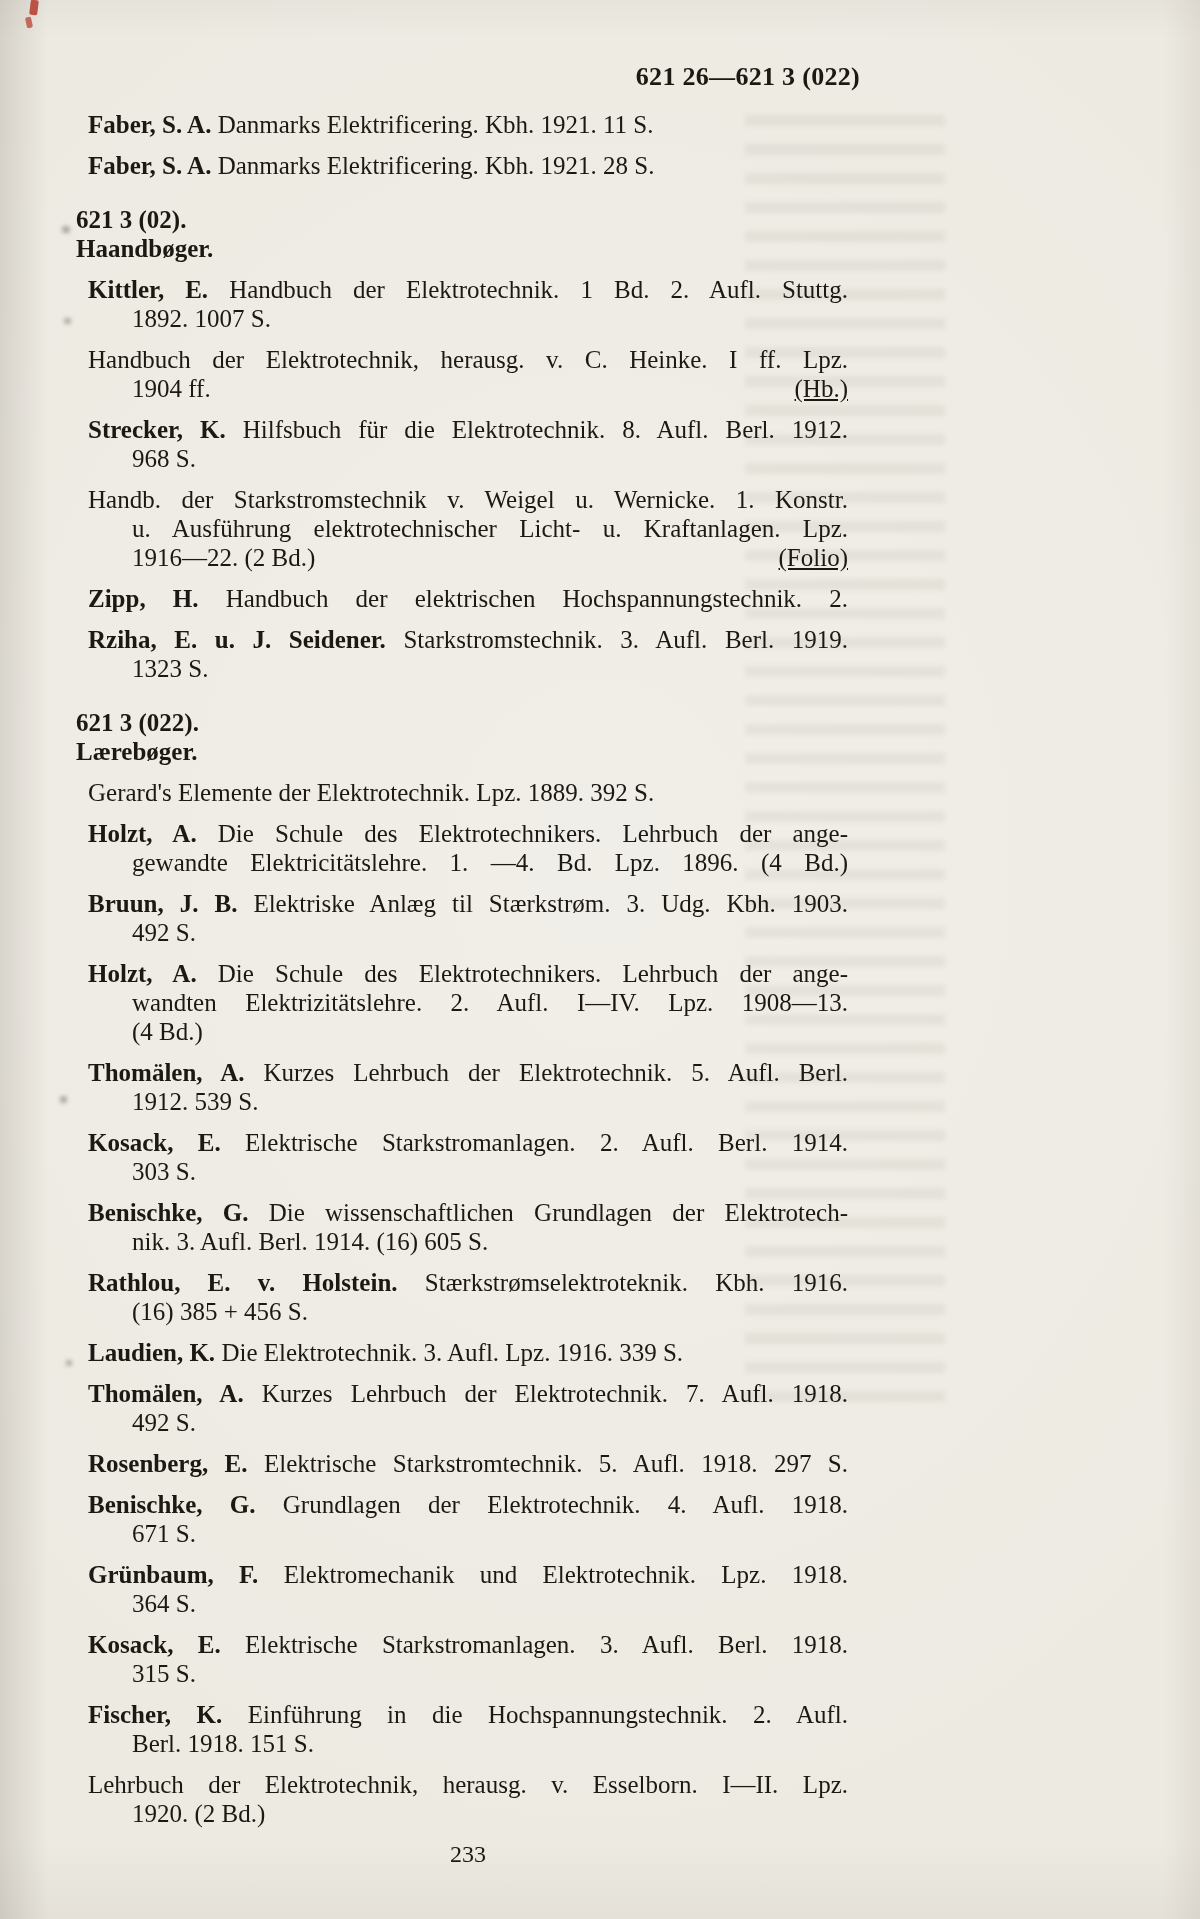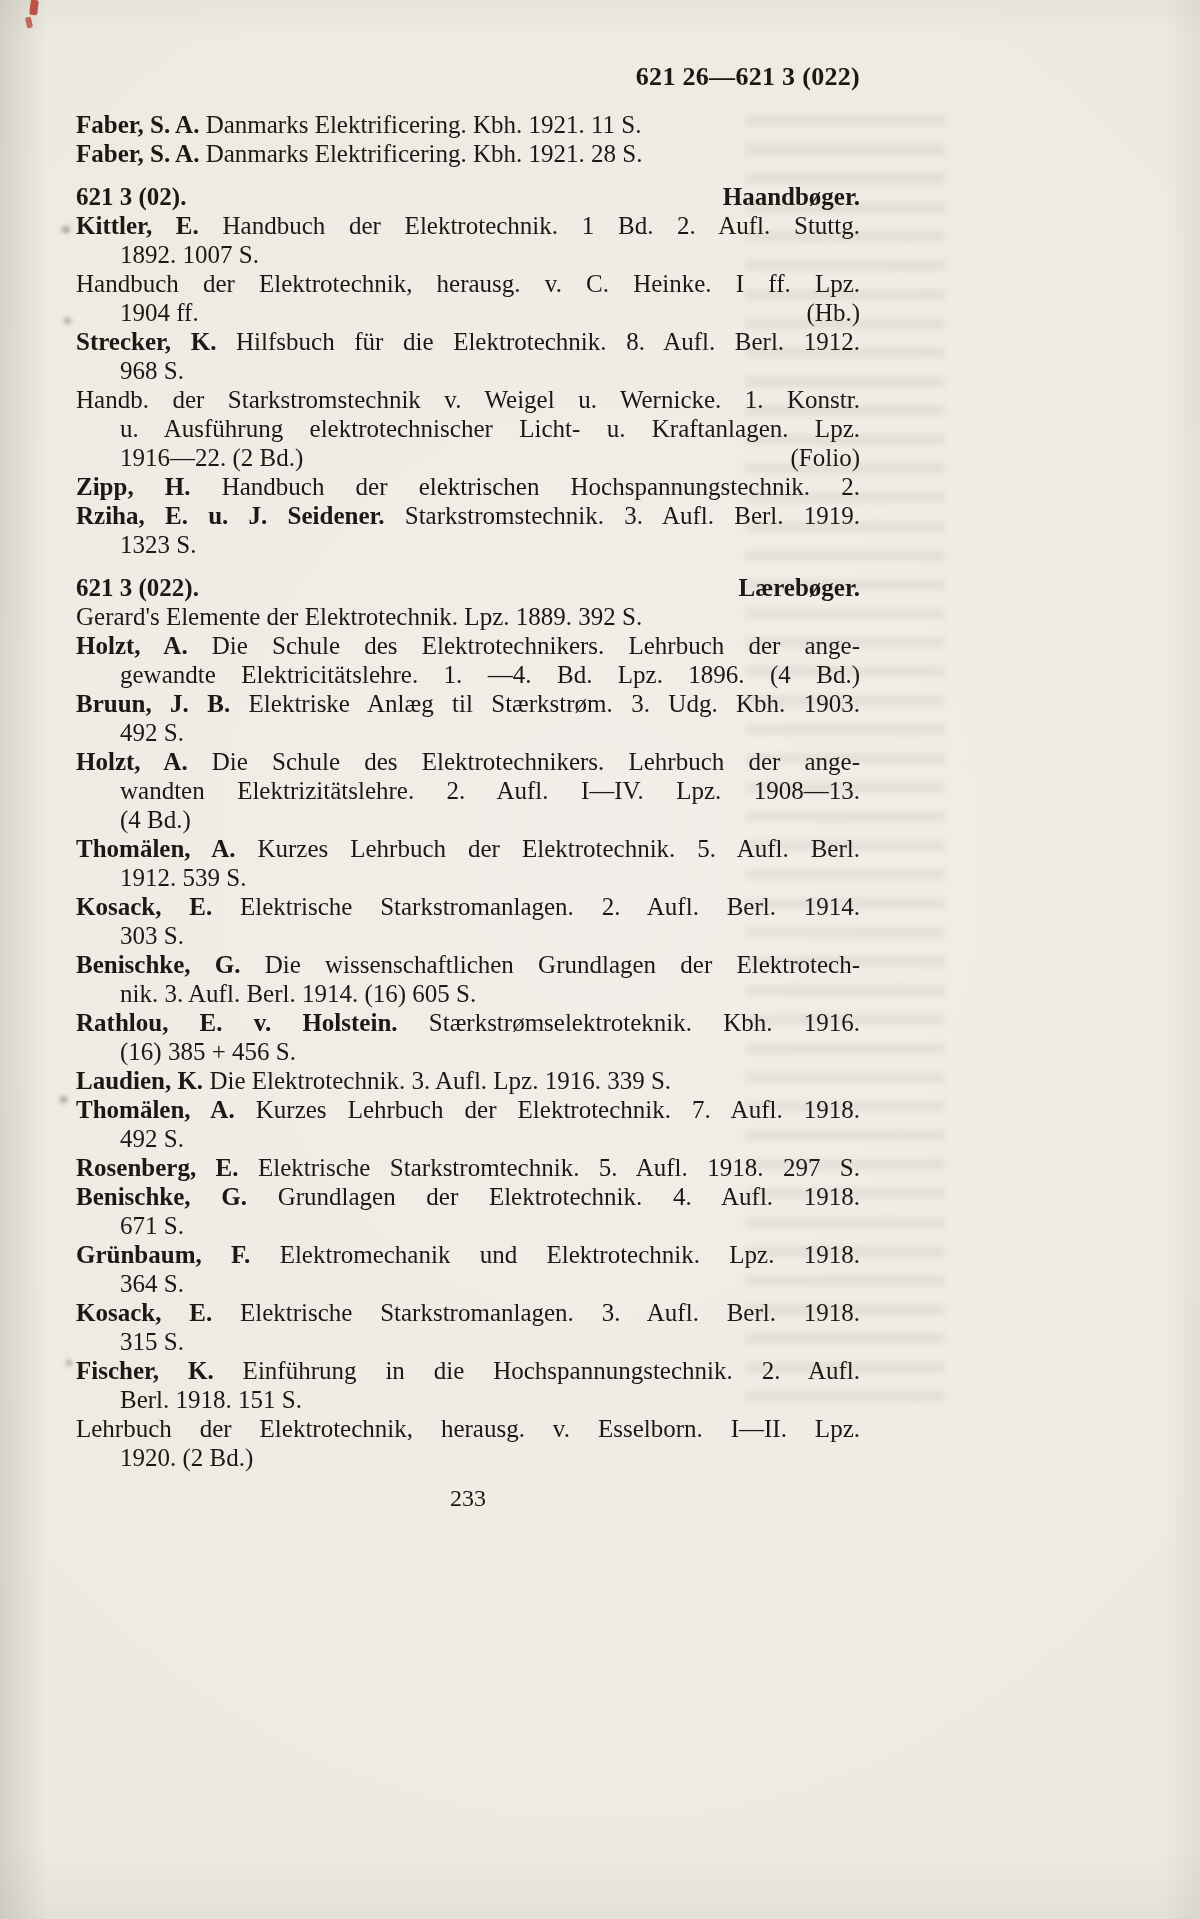--- a/index.html
+++ b/index.html
@@ -30,28 +30,28 @@
   .smudge{position:absolute;background:rgba(62,54,42,.4);border-radius:50%;filter:blur(2px);}
 
   .content{position:absolute;left:76px;top:62px;width:784px;}
   .header{
     text-align:right;font-weight:700;font-size:26px;line-height:29px;
     margin-bottom:19px;letter-spacing:.3px;
   }
   .section{margin:0;}
   .sec-head{
     display:flex;justify-content:space-between;
-    font-weight:700;font-size:25px;line-height:29px;margin-top:14px;
+    font-weight:700;font-size:25px;line-height:29px;margin-top:25px;flex-direction:column;
   }
-  .entry{margin:0;}
+  .entry{margin:12px;}
   .line{font-size:25px;line-height:29px;position:relative;}
   .cont{padding-left:44px;}
   .just{text-align:justify;text-align-last:justify;}
   .b{font-weight:700;}
-  .note{position:absolute;right:0;top:0;}
+  .note{position:absolute;right:0;top:0;text-decoration:underline;}
   .pageno{text-align:center;font-size:24px;line-height:29px;margin-top:12px;}
 </style>
 </head>
 <body>
 
 <div class="page-texture"></div>
 <div class="ghost"></div>
 <div class="red-mark m1"></div>
 <div class="red-mark m2"></div>
 <div class="smudge" style="left:62px;top:226px;width:8px;height:7px;"></div>

